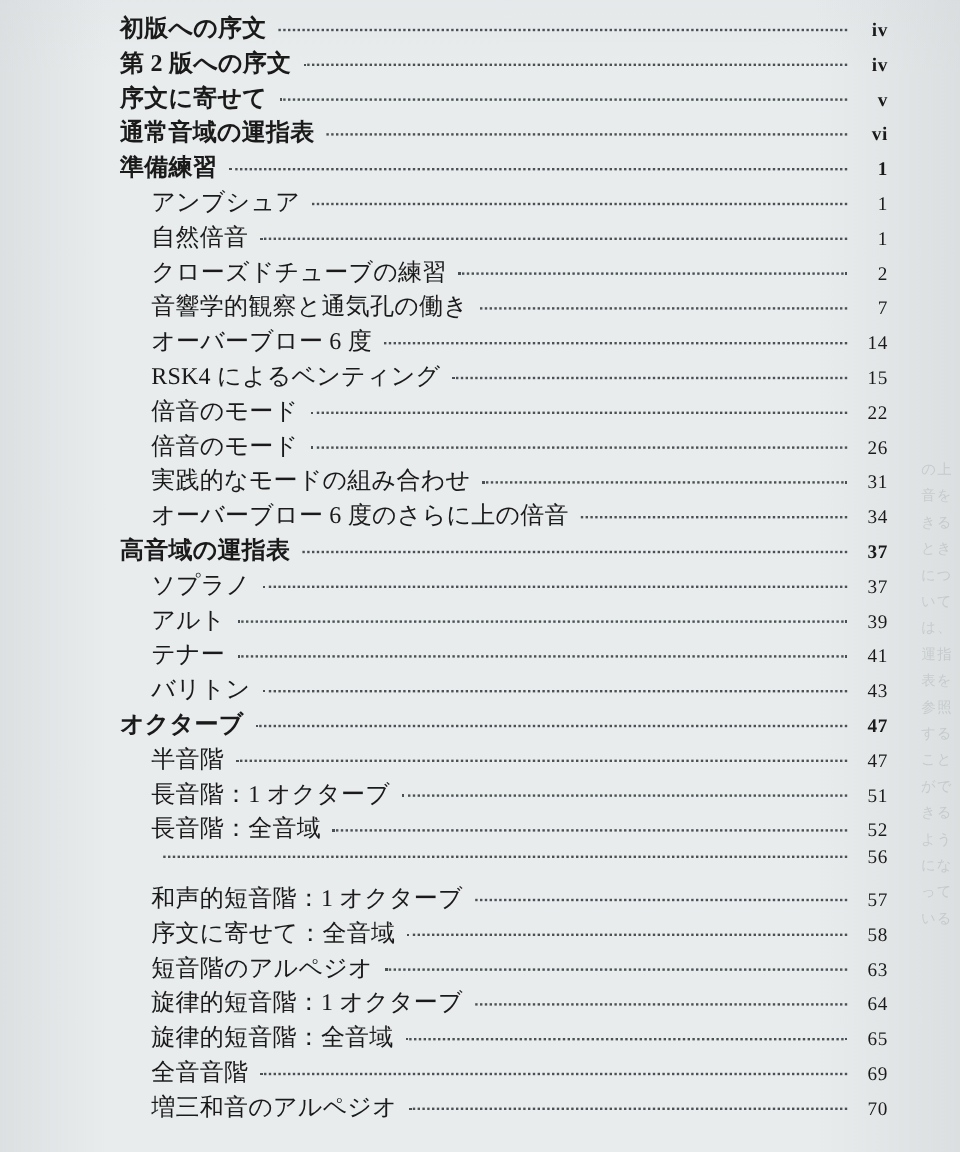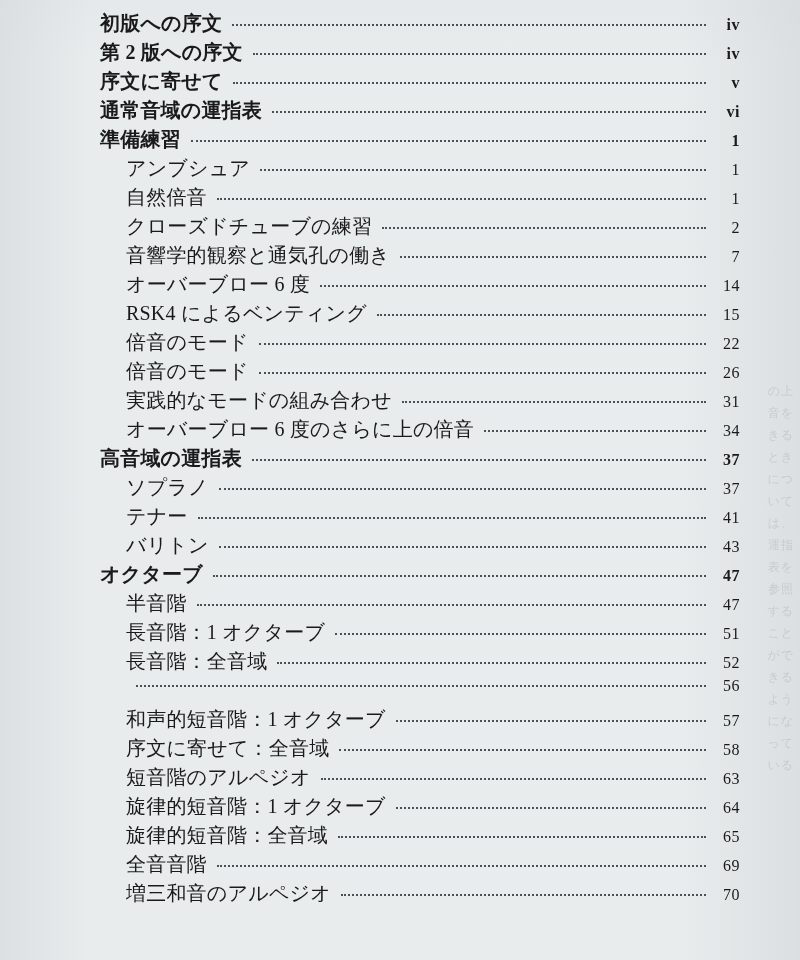--- a/index.html
+++ b/index.html
@@ -183,20 +183,25 @@
         <span class="label">高音域の運指表</span>
         <span class="dots"></span>
         <span class="page-num">37</span>
       </div>
       <div class="row level-1">
         <span class="label">ソプラノ</span>
         <span class="dots"></span>
         <span class="page-num">37</span>
       </div>
       <div class="row level-1">
+        <span class="label">アルト</span>
+        <span class="dots"></span>
+        <span class="page-num">39</span>
+      </div>
+      <div class="row level-1">
         <span class="label">テナー</span>
         <span class="dots"></span>
         <span class="page-num">41</span>
       </div>
       <div class="row level-1">
         <span class="label">バリトン</span>
         <span class="dots"></span>
         <span class="page-num">43</span>
       </div>
       <div class="row level-0">

